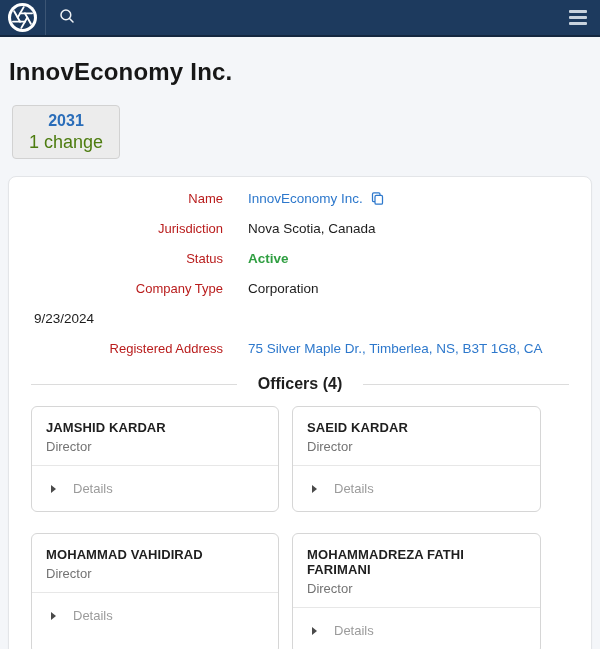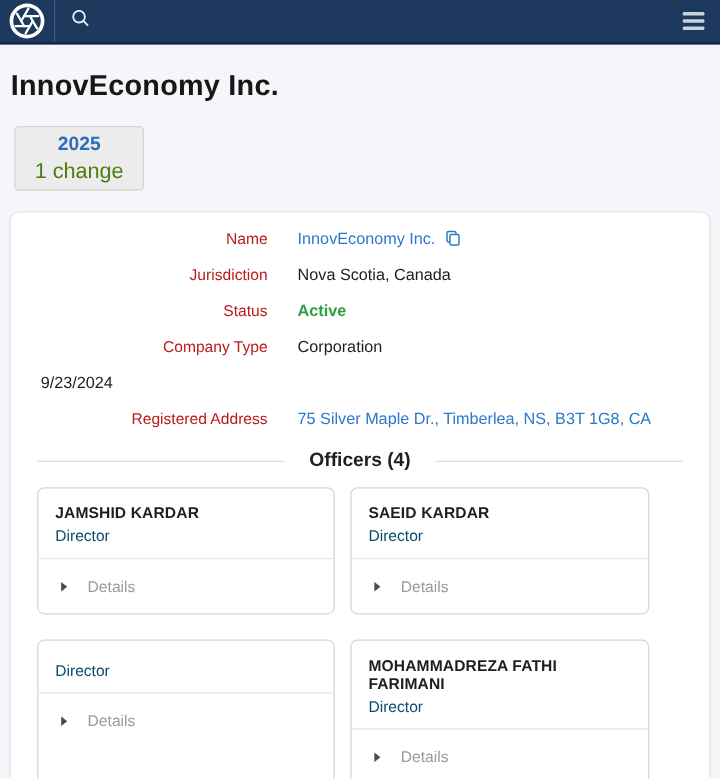--- a/index.html
+++ b/index.html
@@ -164,21 +164,21 @@
   .officer-top { padding: 13px 14px 11px 14px; }
   .officer-name {
     font-size: 13px;
     font-weight: bold;
     color: #1f1f1f;
     letter-spacing: 0.1px;
   }
   .officer-role {
     margin-top: 4px;
     font-size: 13px;
-    color: #0c4a6e;
+    color: #737373;
   }
   .officer-details {
     border-top: 1px solid #e7e7e7;
     padding: 15px 14px;
     display: flex;
     align-items: center;
     cursor: pointer;
   }
   .caret {
     width: 0; height: 0;
@@ -226,21 +226,21 @@
       <div class="menu-bar"></div>
       <div class="menu-bar" style="margin-top:3px"></div>
       <div class="menu-bar" style="margin-top:3px"></div>
     </span>
   </div>
 </div>
 
 <h1 class="page-title">InnovEconomy Inc.</h1>
 
 <div class="year-tab">
-  <div class="year">2025</div>
+  <div class="year">2031</div>
   <div class="changes">1 change</div>
 </div>
 
 <div class="main-card">
 
   <div class="details-table">
 
     <div class="field-row">
       <div class="field-label">Name</div>
       <div class="field-value link link-with-icon">
@@ -305,20 +305,21 @@
         <div class="officer-role">Director</div>
       </div>
       <div class="officer-details">
         <span class="caret"></span>
         <span class="details-label">Details</span>
       </div>
     </div>
 
     <div class="officer-card">
       <div class="officer-top">
+        <div class="officer-name">MOHAMMAD VAHIDIRAD</div>
         <div class="officer-role">Director</div>
       </div>
       <div class="officer-details">
         <span class="caret"></span>
         <span class="details-label">Details</span>
       </div>
     </div>
 
     <div class="officer-card">
       <div class="officer-top">

